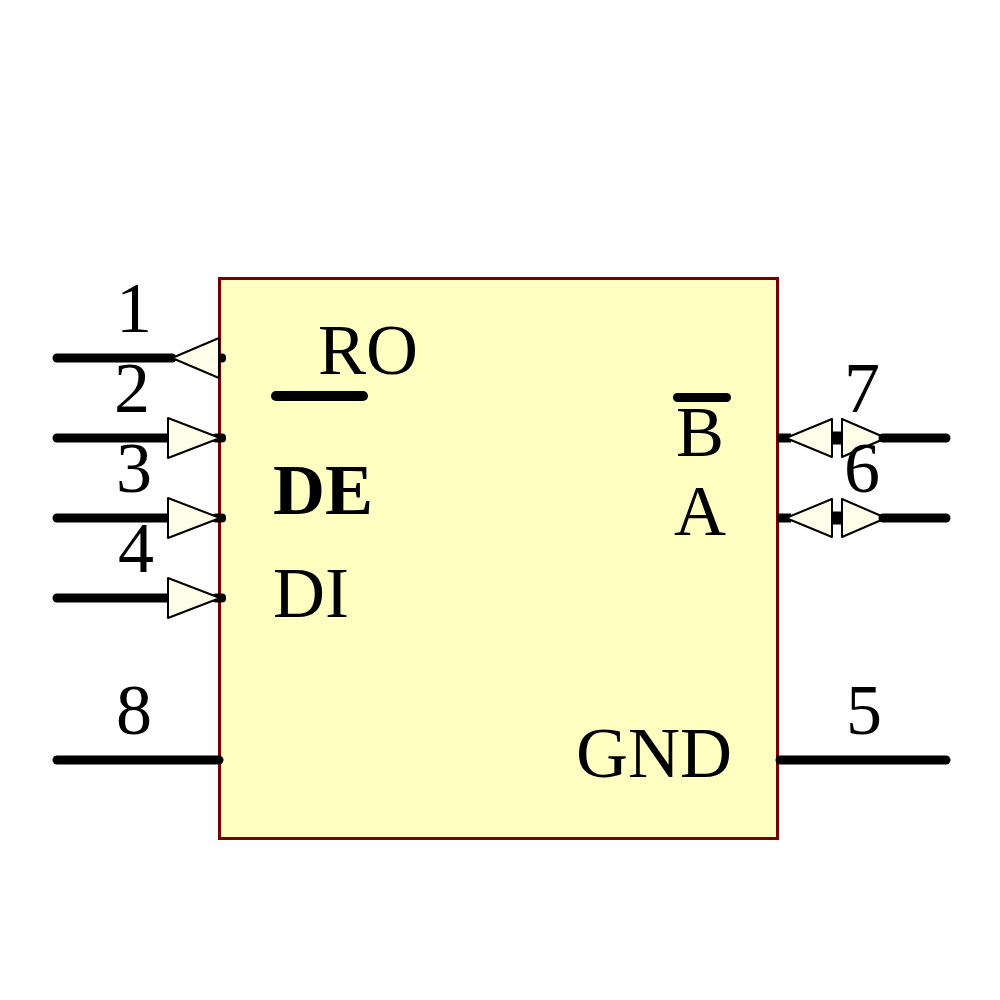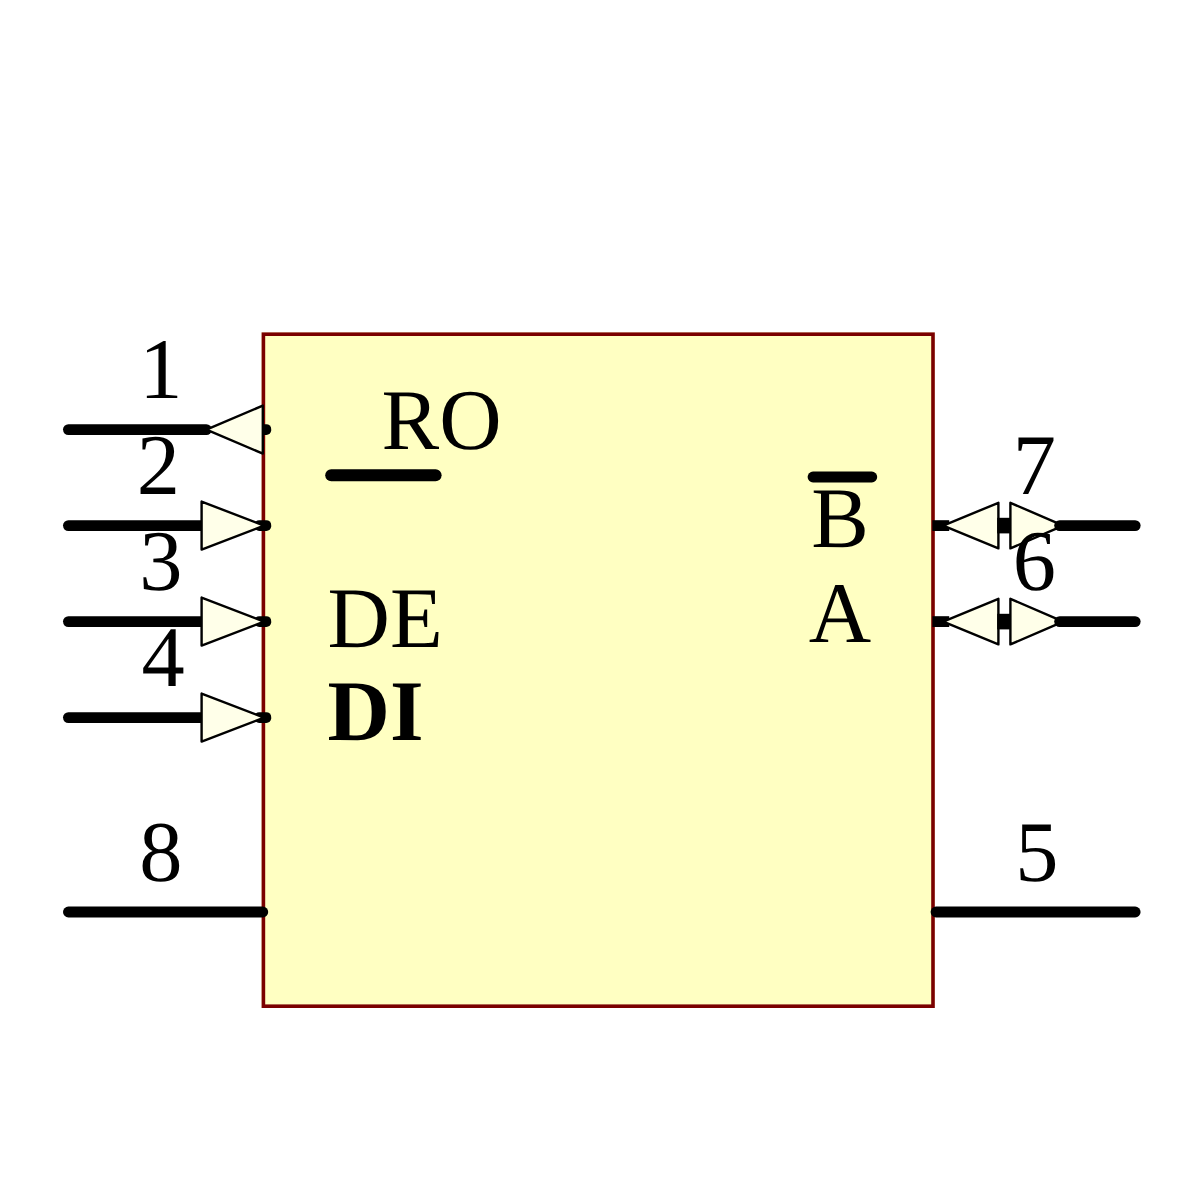--- a/index.html
+++ b/index.html
@@ -110,21 +110,22 @@
   <span class="num" style="left:134px; top:272px;">1</span>
   <span class="num" style="left:132px; top:352px;">2</span>
   <span class="num" style="left:134px; top:432px;">3</span>
   <span class="num" style="left:136px; top:512px;">4</span>
   <span class="num" style="left:134px; top:674px;">8</span>
   <span class="num" style="left:862px; top:352px;">7</span>
   <span class="num" style="left:862px; top:432px;">6</span>
   <span class="num" style="left:864px; top:674px;">5</span>
 
   <span class="plabel" style="left:289px; top:314px;margin-left:29px;">RO</span>
-  <span class="plabel" style="left:273px; top:479px;">DE</span>
-  <span class="plabel" style="left:273px; top:557px;font-weight:bold;">DI</span>
+  <span class="plabel" style="left:273px; top:454px;font-weight:bold;">DE</span>
+  <span class="plabel" style="left:273px; top:557px;">DI</span>
   <span class="plabel centered" style="left:700px; top:396px;">B</span>
   <span class="plabel centered" style="left:700px; top:475px;">A</span>
+  <span class="plabel" style="left:576px; top:717px;">GND</span>
 
   <div class="overline ol-re"></div>
   <div class="overline ol-b"></div>
 
 </div>
 
 </body></html>

